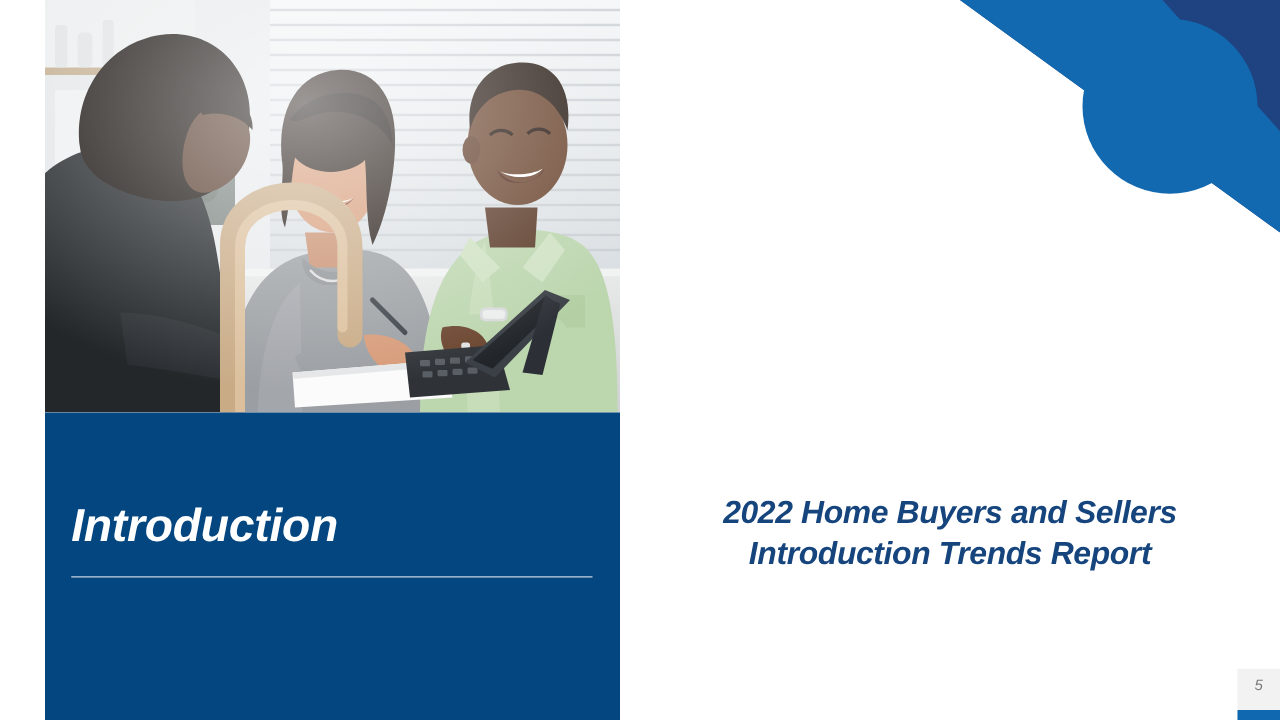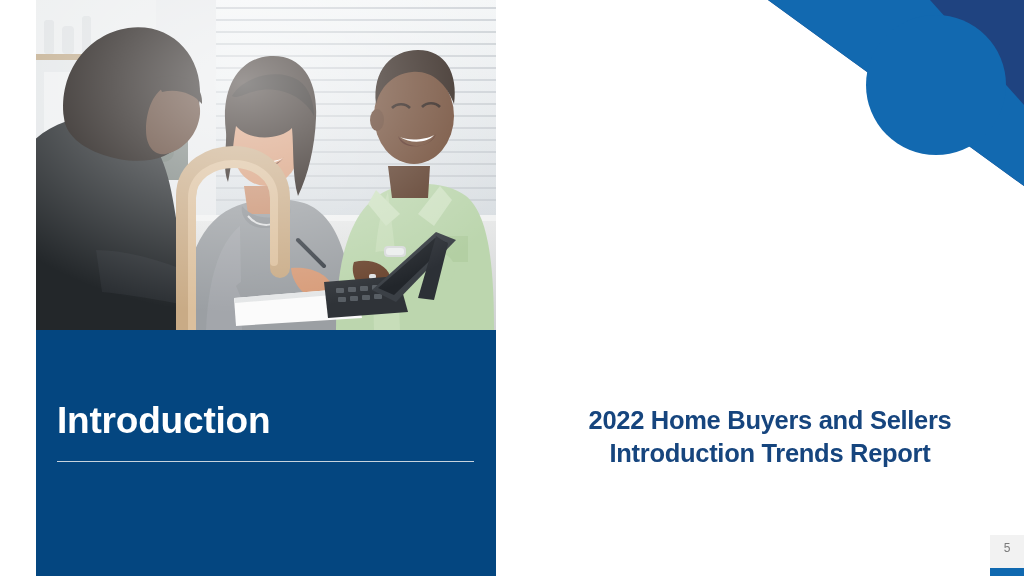--- a/index.html
+++ b/index.html
@@ -12,20 +12,21 @@
     height: 576px;
     font-family: "Liberation Sans", sans-serif;
     overflow: hidden;
   }
   .slide {
     position: relative;
     width: 1024px;
     height: 576px;
     background: #ffffff;
     overflow: hidden;
+    font-style: italic;
   }
 
   
   .corner-graphic {
     position: absolute;
     top: 0;
     right: 0;
     width: 264px;
     height: 186px;
   }
@@ -72,21 +73,21 @@
     height: 1px;
     background: #c7d3de;
   }
 
   
   .report-title {
     position: absolute;
     left: 520px;
     top: 394px;
     width: 480px;
-    margin: 10px;
+    margin: 0;
     text-align: center;
     color: #16457E;
     font-size: 25.5px;
     font-weight: bold;
     line-height: 1.28;
     letter-spacing: -0.3px;
   }
 
   
   .page-badge {

